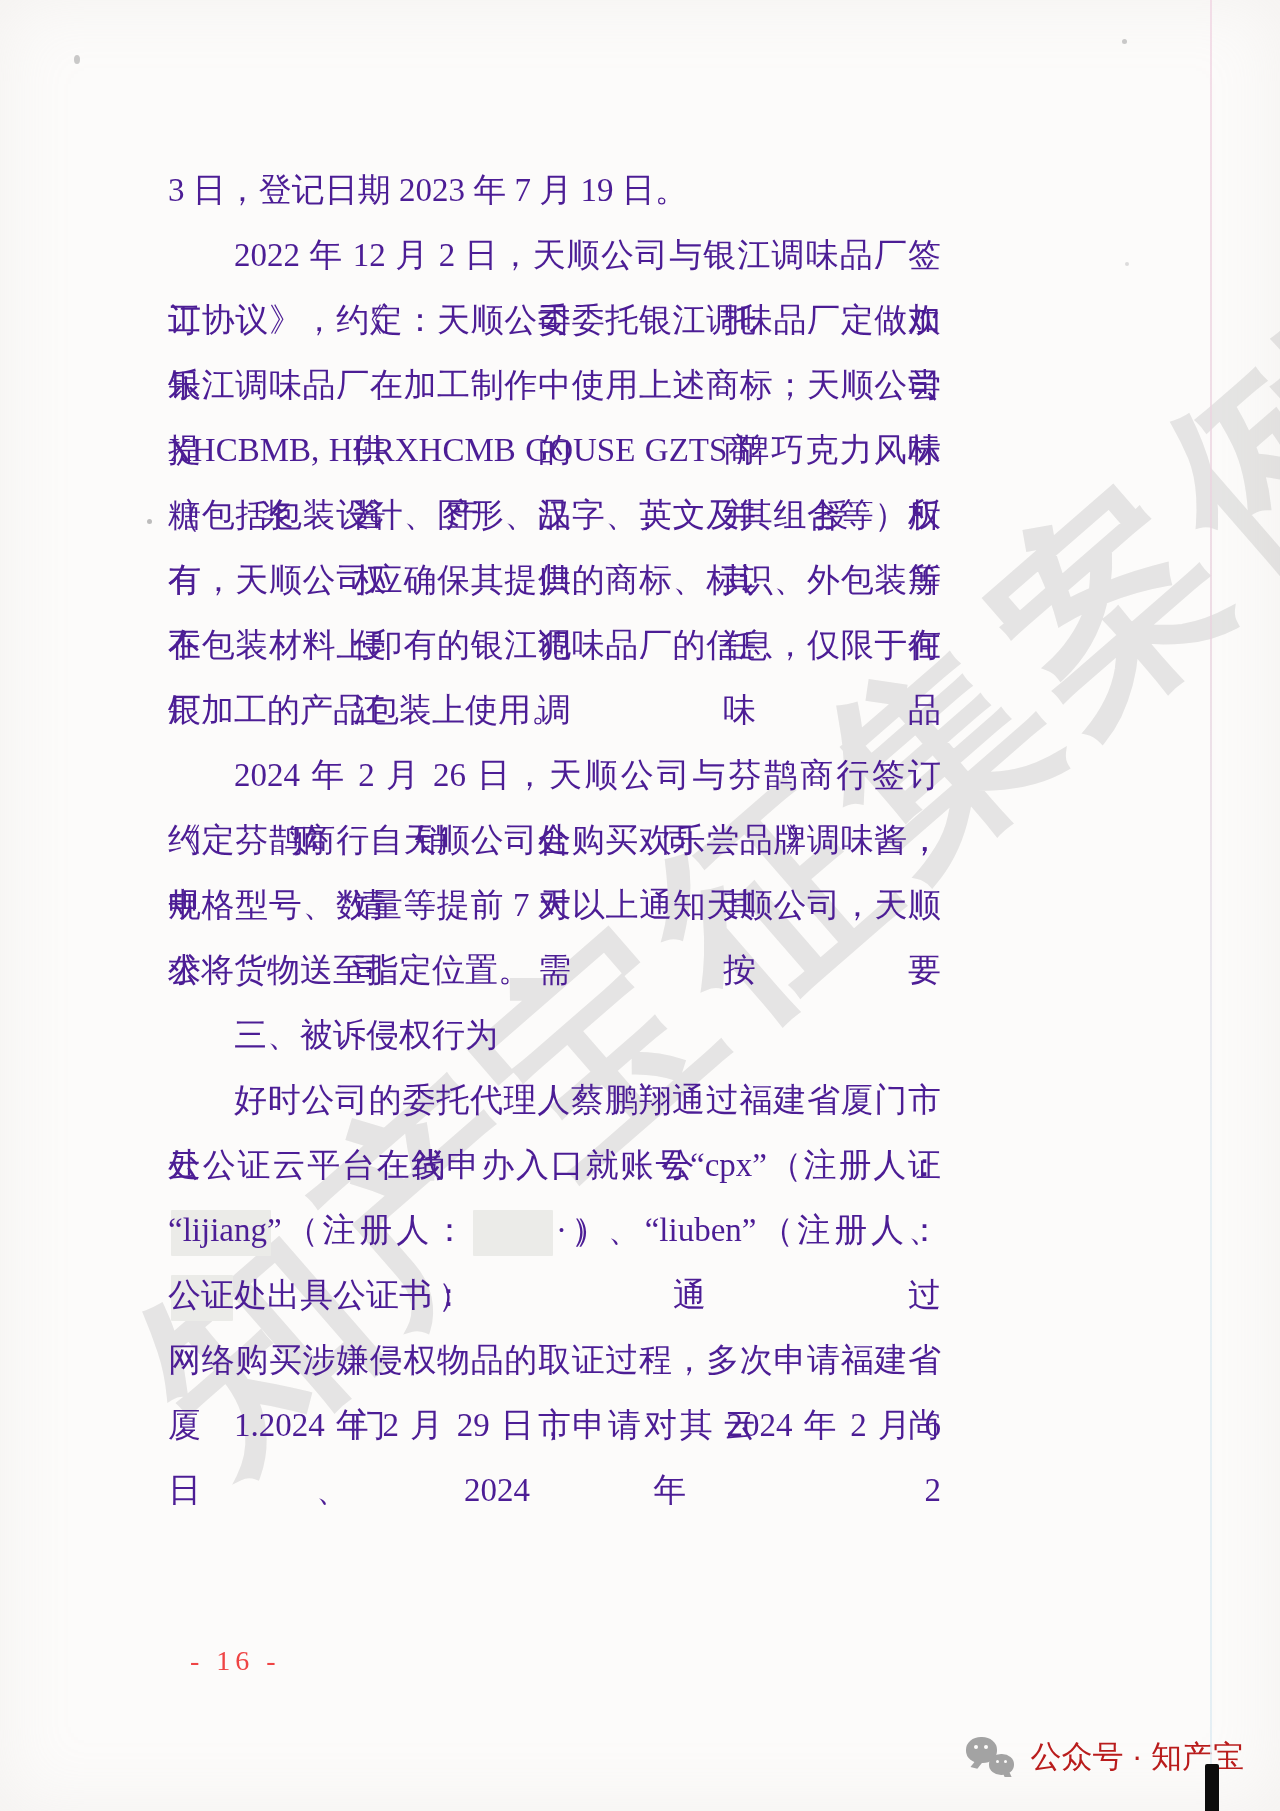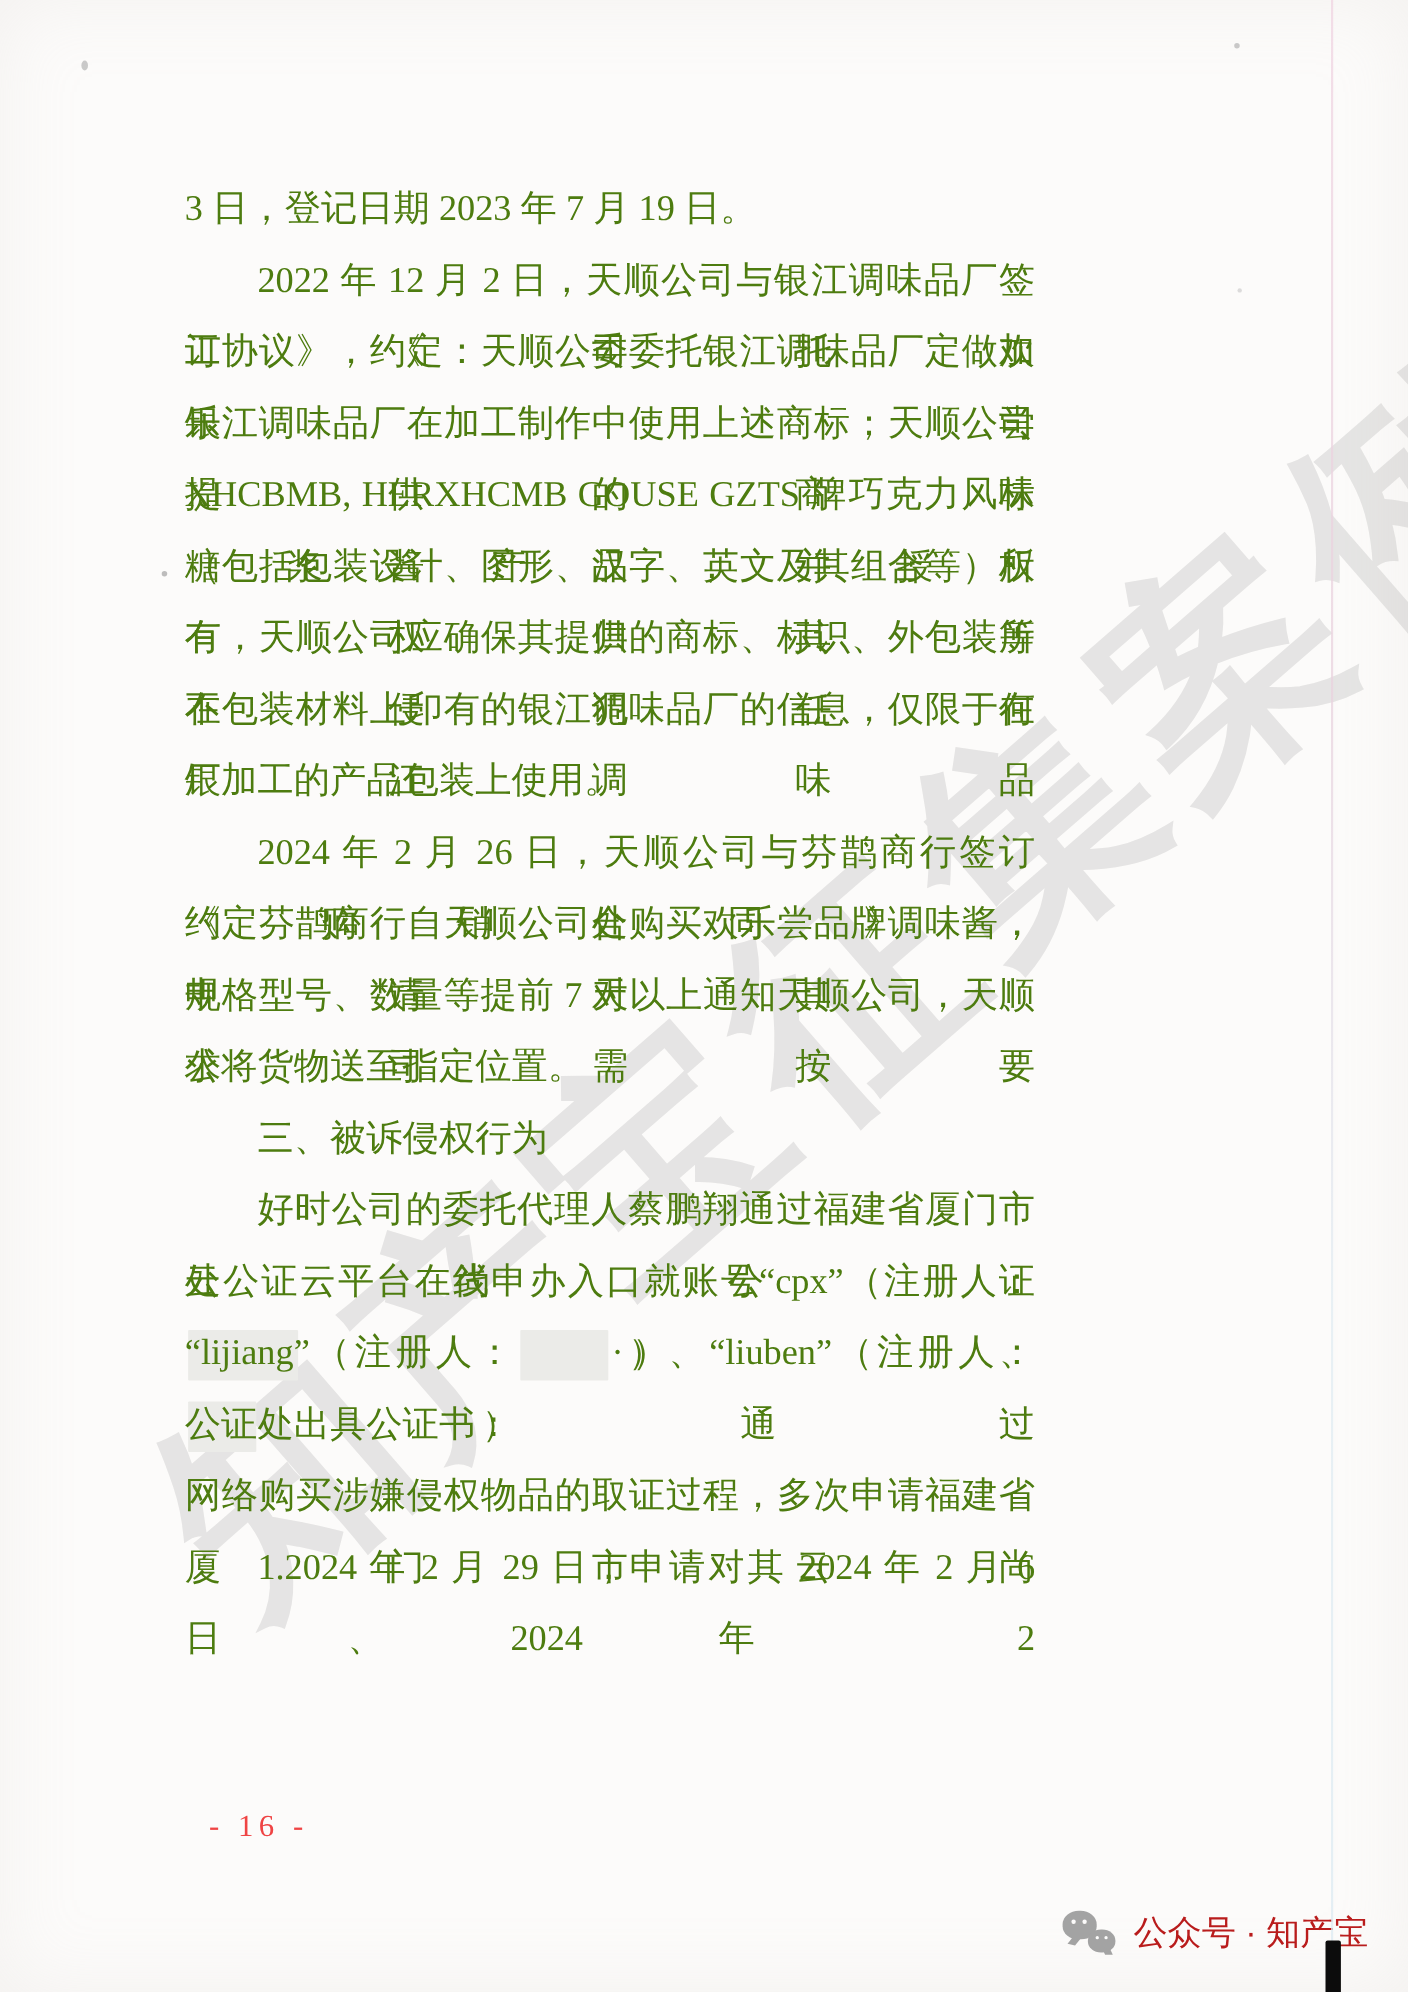--- a/index.html
+++ b/index.html
@@ -7,21 +7,21 @@
 
   .page {
     position:relative; width:1280px; height:1811px;
     background:#fcfbfa; overflow:hidden;
     box-shadow: inset 0 0 70px rgba(205,200,195,.18);
   }
 
   
   .doc-text {
     position:absolute; left:168px; top:158px; width:773px; z-index:2;
-    color:#4d7c0f;
+    color:#4c1d95;
   }
   .line {
     height:65px; line-height:65px; font-size:33px; white-space:nowrap;
   }
   .line.j { text-align:justify; text-align-last:justify; white-space:normal; }
   .line.indent { text-indent:66px; }
 
   .redact {
     display:inline-block; height:46px; background:#ebebe8;
     vertical-align:middle; margin:0 3px; border-radius:1px;

